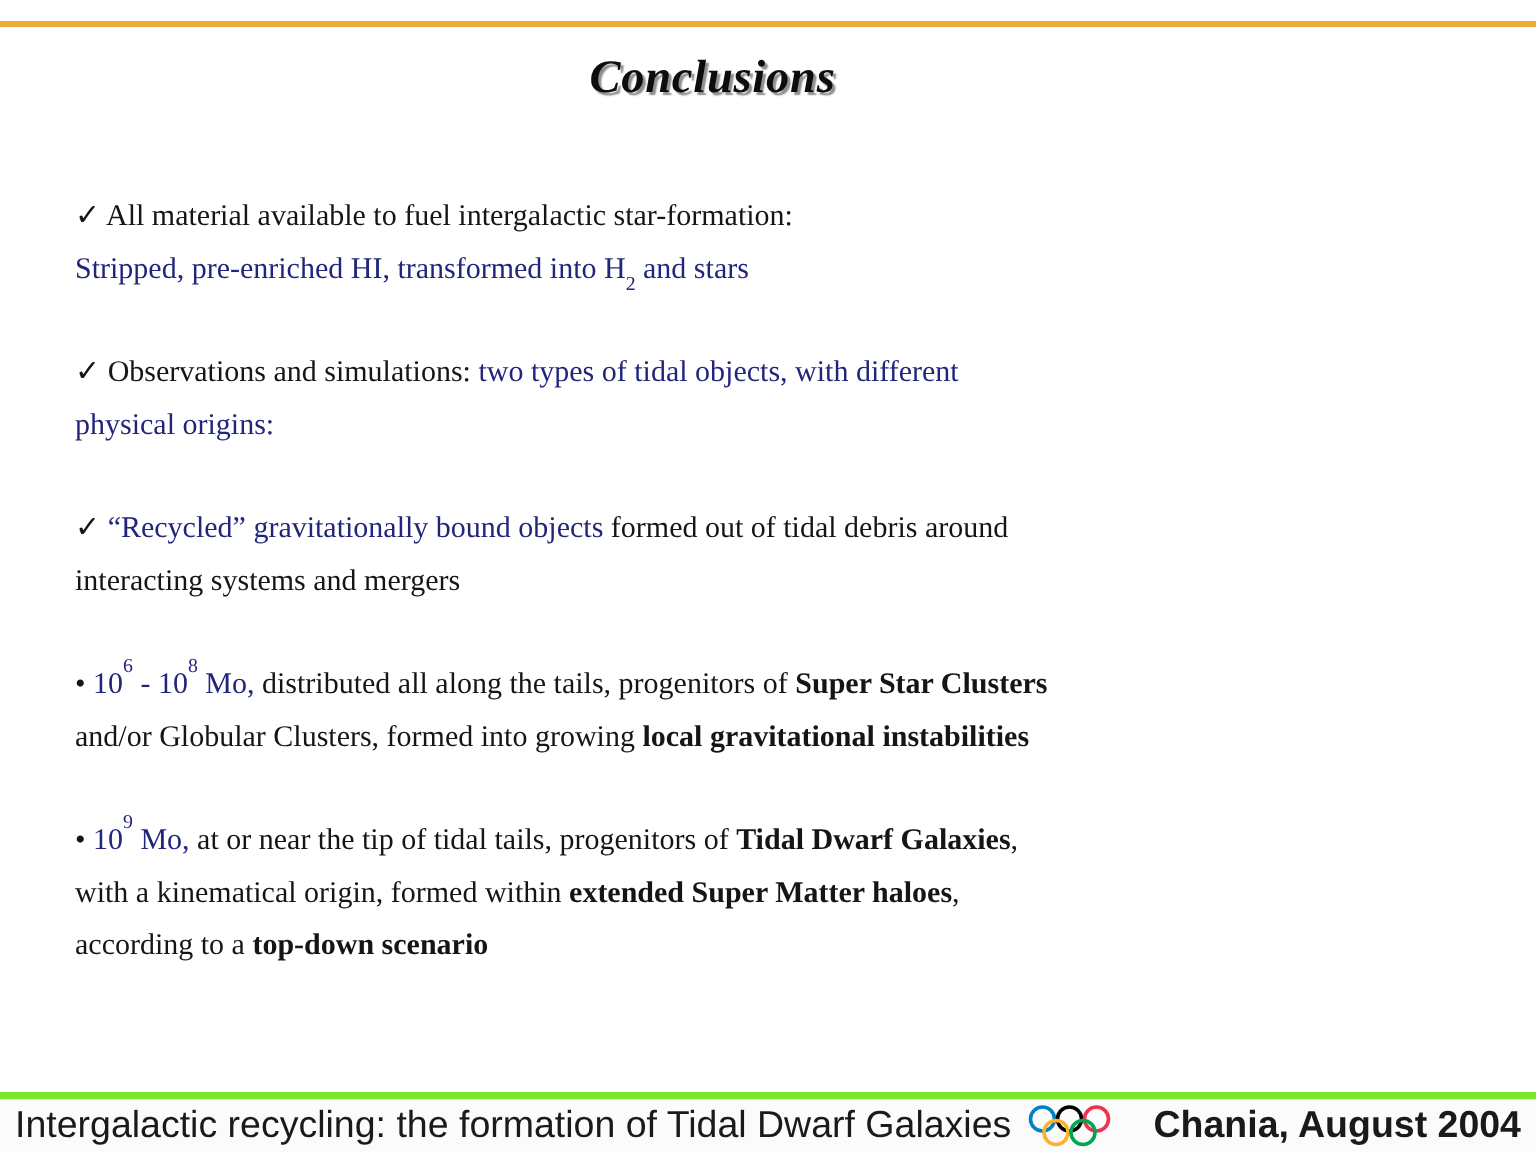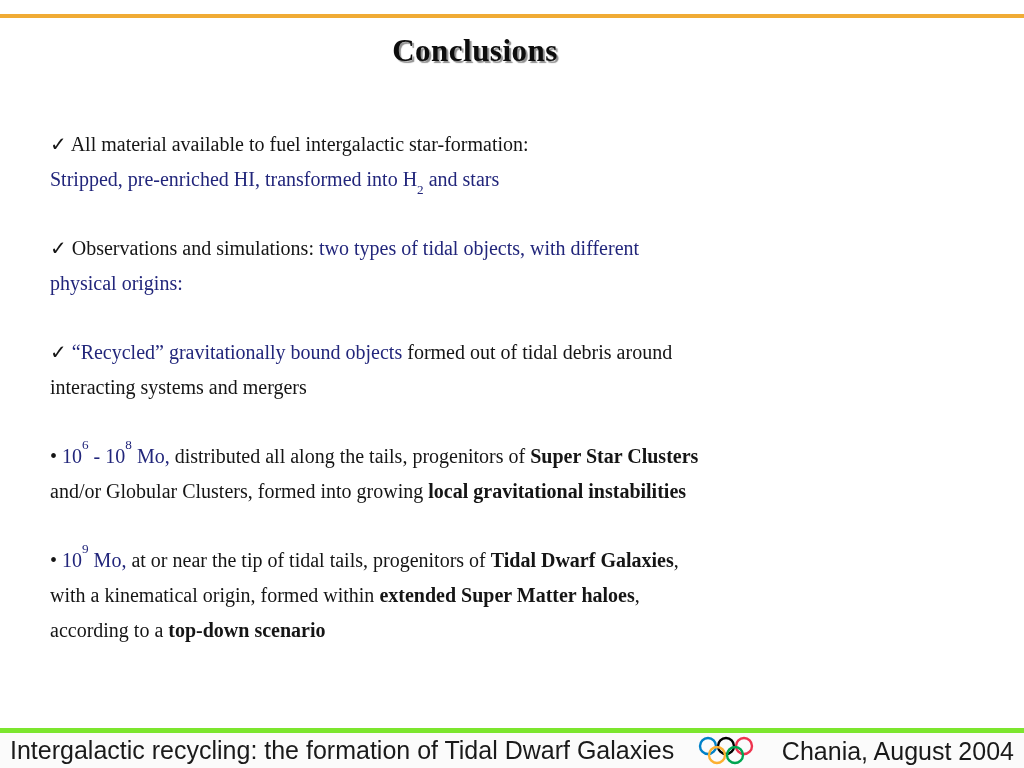--- a/index.html
+++ b/index.html
@@ -15,20 +15,21 @@
   .top-line{
     position:absolute;top:14px;left:0;width:1024px;height:4px;
     background:#F0AB35;
   }
   .title{
     position:absolute;top:33px;left:0;width:950px;
     text-align:center;
     font-size:31px;font-weight:bold;color:#0d0d0d;
     text-shadow:2px 2px 1px #8f8f8f;
     letter-spacing:0.5px;
+    font-style:italic;
   }
   .body{
     position:absolute;top:127px;left:50px;width:955px;
     font-size:20px;line-height:35px;
   }
   .body p{margin:0 0 34px 0;}
   .blue{color:#22267B;margin-top:20px;}
   .bold{font-weight:bold;}
   .check{color:#151515;}
   sup.exp{font-size:66%;position:relative;top:-0.45em;line-height:0;}
@@ -38,21 +39,21 @@
     background:#7CE62E;
   }
   .footer{
     position:absolute;top:733px;left:0;width:1024px;height:35px;
     background:#FBFBFB;
     display:flex;align-items:center;justify-content:space-between;
     font-family:"Liberation Sans", sans-serif;
     font-size:25px;color:#1a1a1a;
     padding:0 10px;box-sizing:border-box;
   }
-  .footer-right{display:flex;align-items:flex-end;gap:28px;}
+  .footer-right{display:flex;align-items:flex-start;gap:28px;font-weight:bold;}
   .rings{display:block;}
 </style>
 </head>
 <body>
 
 <div class="slide">
 
   <div class="top-line"></div>
 
   <div class="title">Conclusions</div>

